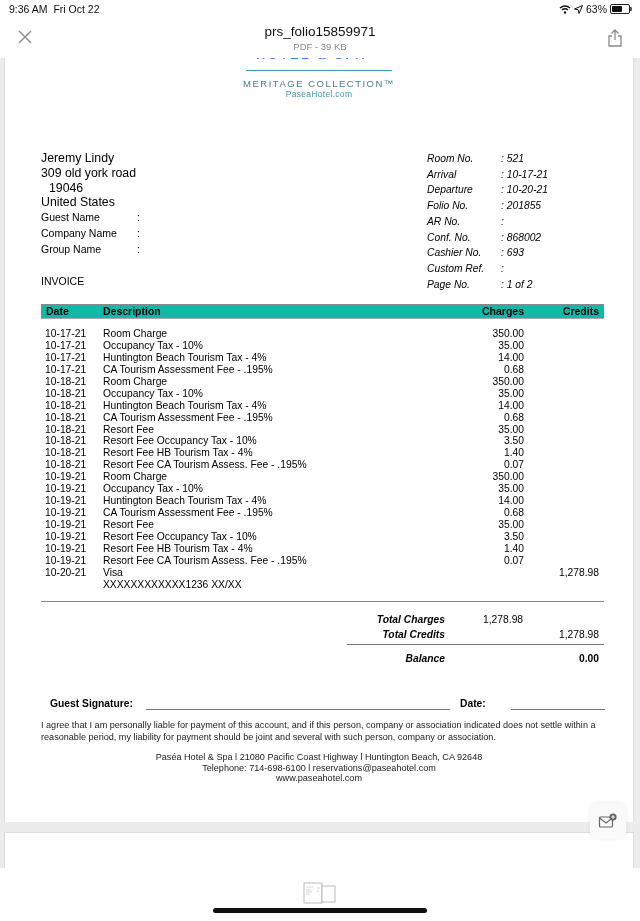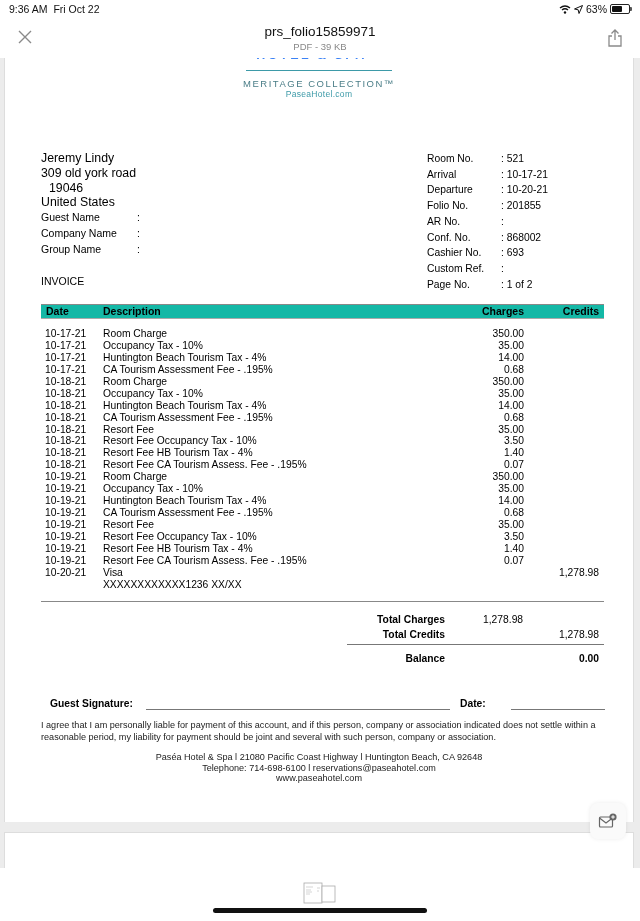--- a/index.html
+++ b/index.html
@@ -39,37 +39,37 @@
 
   
   .guest { position:absolute; left:36px; top:93px; font-size:12px; }
   .guest .bold { font-weight:normal; line-height:14.8px; font-size:12.3px; }
   .guest .zip { padding-left:8px; }
   .guest .field { display:flex; font-size:10.5px; line-height:15.7px; }
   .guest .field .lbl { width:96px; }
   .invoice-lbl { position:absolute; left:36px; top:217px; font-size:10.5px; }
 
   .info { position:absolute; left:422px; top:93px; font-size:10.3px; }
-  .info .row { display:flex; line-height:15.7px; }
+  .info .row { display:flex; line-height:15.7px;font-style:italic; }
   .info .row .lbl { width:74px; }
 
   
   .thead { position:absolute; left:36px; top:246px; width:563px; height:13px; background:#14b8a6; border-top:1.5px solid #888; border-bottom:1px solid #aaa; font-size:10.5px; font-weight:bold; }
   .thead span { position:absolute; top:0; }
   .rows { position:absolute; left:36px; top:270px; width:563px; font-size:10.3px; }
   .r { position:relative; height:11.95px; line-height:11.95px; }
   .r .d { position:absolute; left:4px; }
   .r .desc { position:absolute; left:62px; }
   .r .ch { position:absolute; right:80px; text-align:right; }
   .r .cr { position:absolute; right:5px; text-align:right; }
   .rule-bottom { position:absolute; left:36px; top:543px; width:563px; height:1px; background:#888; }
 
   
   .totals { position:absolute; left:330px; top:556px; width:270px; font-size:10.3px; }
-  .totals .lbl { position:absolute; left:0; width:110px; text-align:right; font-weight:bold; }
+  .totals .lbl { position:absolute; left:0; width:110px; text-align:right; font-weight:bold;font-style:italic; }
   .totals .v1 { position:absolute; left:148px; }
   .totals .v2 { position:absolute; right:6px; }
   .totals-rule { position:absolute; left:342px; top:586px; width:257px; height:1px; background:#777; }
 
   
   .sig { position:absolute; left:45px; top:640px; font-size:10.3px; font-weight:bold; }
   .sig-line { position:absolute; left:141px; top:651px; width:304px; height:1px; background:#777; }
   .date-lbl { position:absolute; left:455px; top:640px; font-size:10.3px; font-weight:bold; }
   .date-line { position:absolute; left:506px; top:651px; width:94px; height:1px; background:#777; }
   .agree { position:absolute; left:36px; top:661px; width:565px; font-size:9.1px; line-height:12px; color:#222; }

